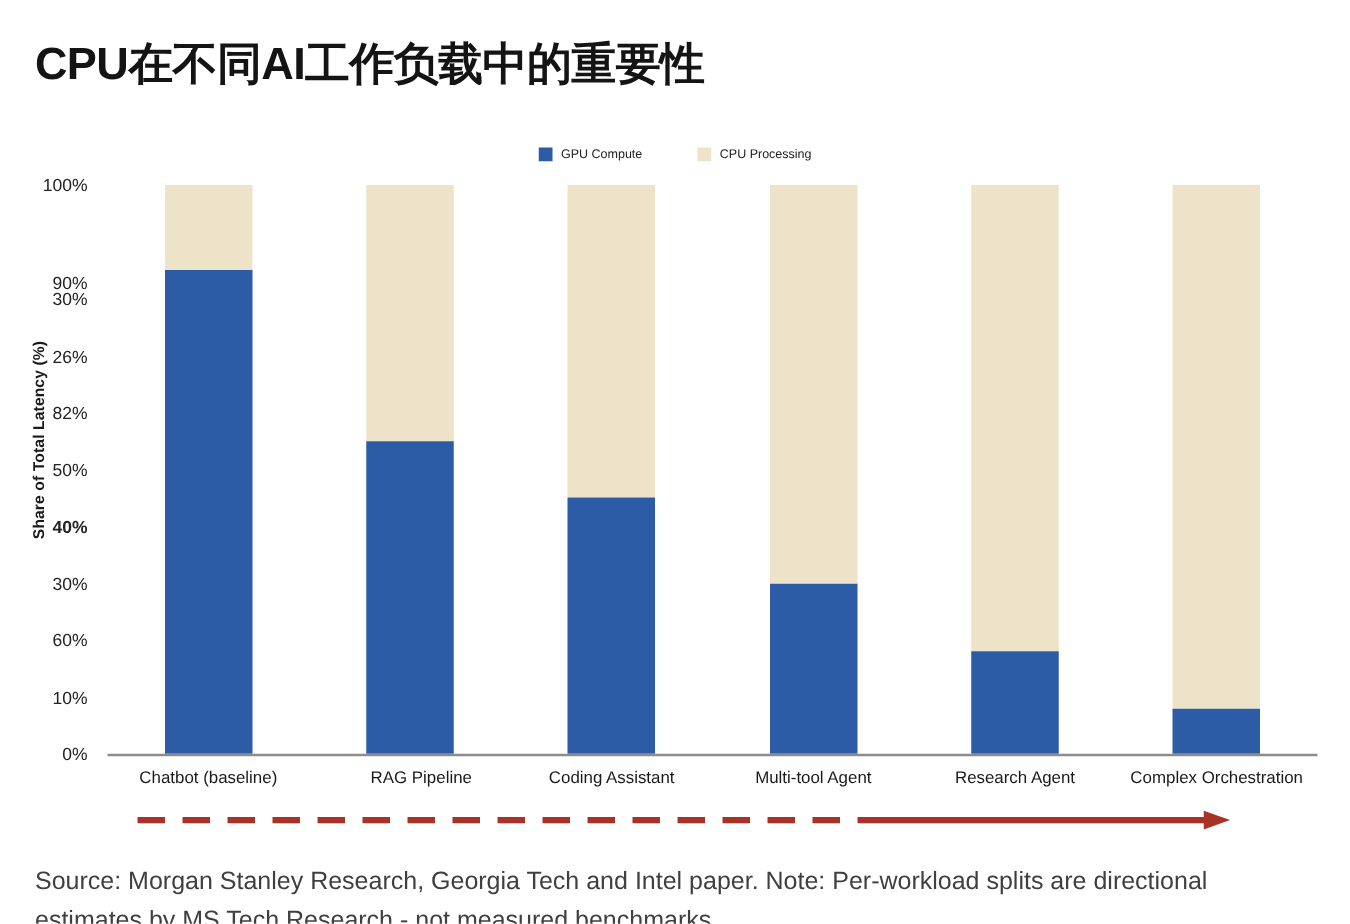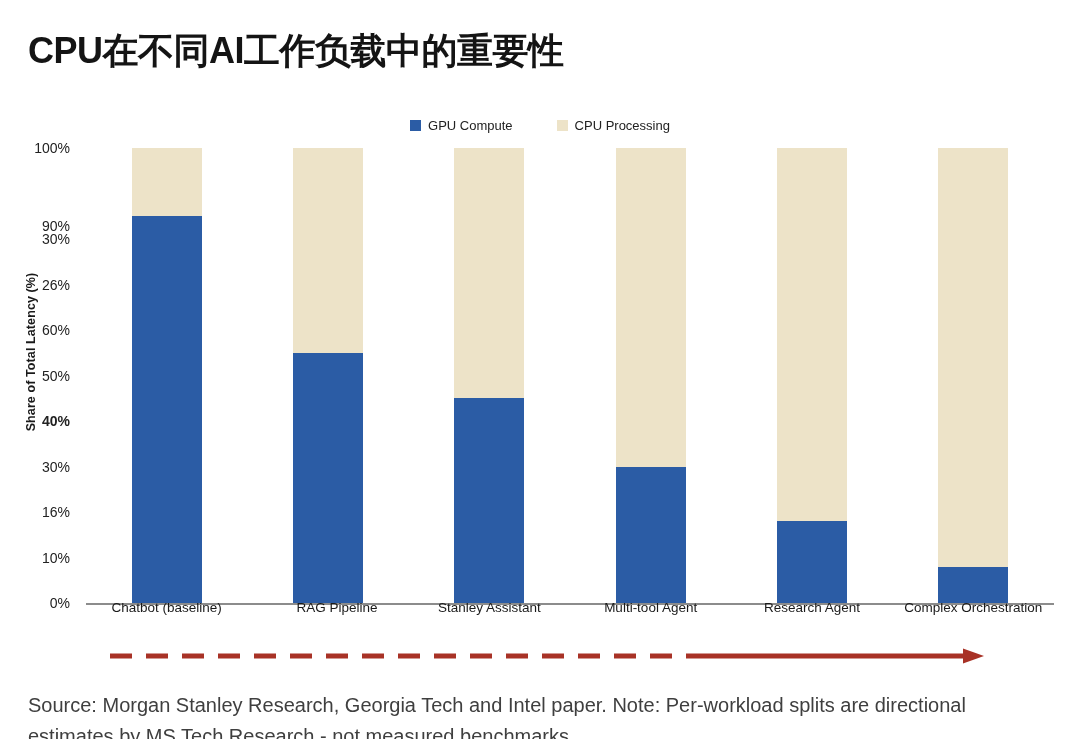--- a/index.html
+++ b/index.html
@@ -36,21 +36,21 @@
     top: 118px;
     display: flex;
     justify-content: center;
     align-items: center;
     gap: 44px;
   }
   .legend-item {
     display: flex;
     align-items: center;
     gap: 7px;
-    font-size: 13px;
+    font-size: 10px;
     color: #222;
   }
   .legend-swatch {
     width: 11px;
     height: 11px;
     display: inline-block;
   }
 
   
   #plot-wrap {
@@ -128,21 +128,21 @@
   }
   .seg-gpu {
     width: 100%;
     background: #2B5CA5;
   }
 
   
   #x-labels {
     position: absolute;
     left: 86px;
-    top: 600px;
+    top: 614px;
     width: 968px;
     height: 22px;
   }
   .x-label {
     position: absolute;
     top: 0;
     font-size: 13.5px;
     color: #1a1a1a;
     text-align: center;
     white-space: nowrap;
@@ -183,25 +183,25 @@
     <span class="legend-swatch" id="sw1" style="background: rgb(237, 227, 200);"></span>
     <span>CPU Processing</span>
   </div>
 </div>
 
 <div id="plot-wrap">
   <div id="y-axis-title">Share of Total Latency (%)</div>
   <div id="y-ticks">
       <div class="y-tick" style="top: 463px;">0%</div>
       <div class="y-tick" style="top: 417.5px;">10%</div>
-      <div class="y-tick" style="top: 372px;">16%</div>
+      <div class="y-tick" style="top: 372px;">60%</div>
       <div class="y-tick" style="top: 326.5px;">30%</div>
       <div class="y-tick" style="top: 281px; font-weight: bold;">40%</div>
       <div class="y-tick" style="top: 235.5px;">50%</div>
-      <div class="y-tick" style="top: 190px;">60%</div>
+      <div class="y-tick" style="top: 190px;">82%</div>
       <div class="y-tick" style="top: 144.5px;">26%</div>
       <div class="y-tick" style="top: 99px;">30%</div>
       <div class="y-tick" style="top: 53.5px; margin-top: 32px;">90%</div>
       <div class="y-tick" style="top: 8px;">100%</div>
     </div>
   <div id="plot-area">
       <div class="bar-group" style="left: 45.6667px;">
         <div class="bar-stack">
           <div class="seg-cpu" style="background: rgb(237, 227, 200); height: 68.25px;"></div>
           <div class="seg-gpu" style="background: rgb(43, 92, 165); height: 386.75px;"></div>
@@ -237,21 +237,21 @@
           <div class="seg-gpu" style="background: rgb(43, 92, 165); height: 36.4px;"></div>
         </div>
       </div>
     </div>
   <div id="x-axis-line"></div>
 </div>
 
 <div id="x-labels">
     <div class="x-label" style="left: 80.6667px;">Chatbot (baseline)</div>
     <div class="x-label" style="left: 242px; padding-left: 18px;">RAG Pipeline</div>
-    <div class="x-label" style="left: 403.333px;">Stanley Assistant</div>
+    <div class="x-label" style="left: 403.333px;">Coding Assistant</div>
     <div class="x-label" style="left: 564.667px;">Multi-tool Agent</div>
     <div class="x-label" style="left: 726px;">Research Agent</div>
     <div class="x-label" style="left: 887.333px;">Complex Orchestration</div>
   </div>
 
 <div id="progress-arrow">
   <svg width="880" height="22" viewBox="0 0 880 22" xmlns="http://www.w3.org/2000/svg">
     <line x1="2" y1="11" x2="600" y2="11" stroke="#A83226" stroke-width="5" stroke-dasharray="22 14" stroke-linecap="butt"></line>
     <line x1="600" y1="11" x2="858" y2="11" stroke="#A83226" stroke-width="5"></line>
     <polygon points="855,3.5 876,11 855,18.5" fill="#A83226"></polygon>

